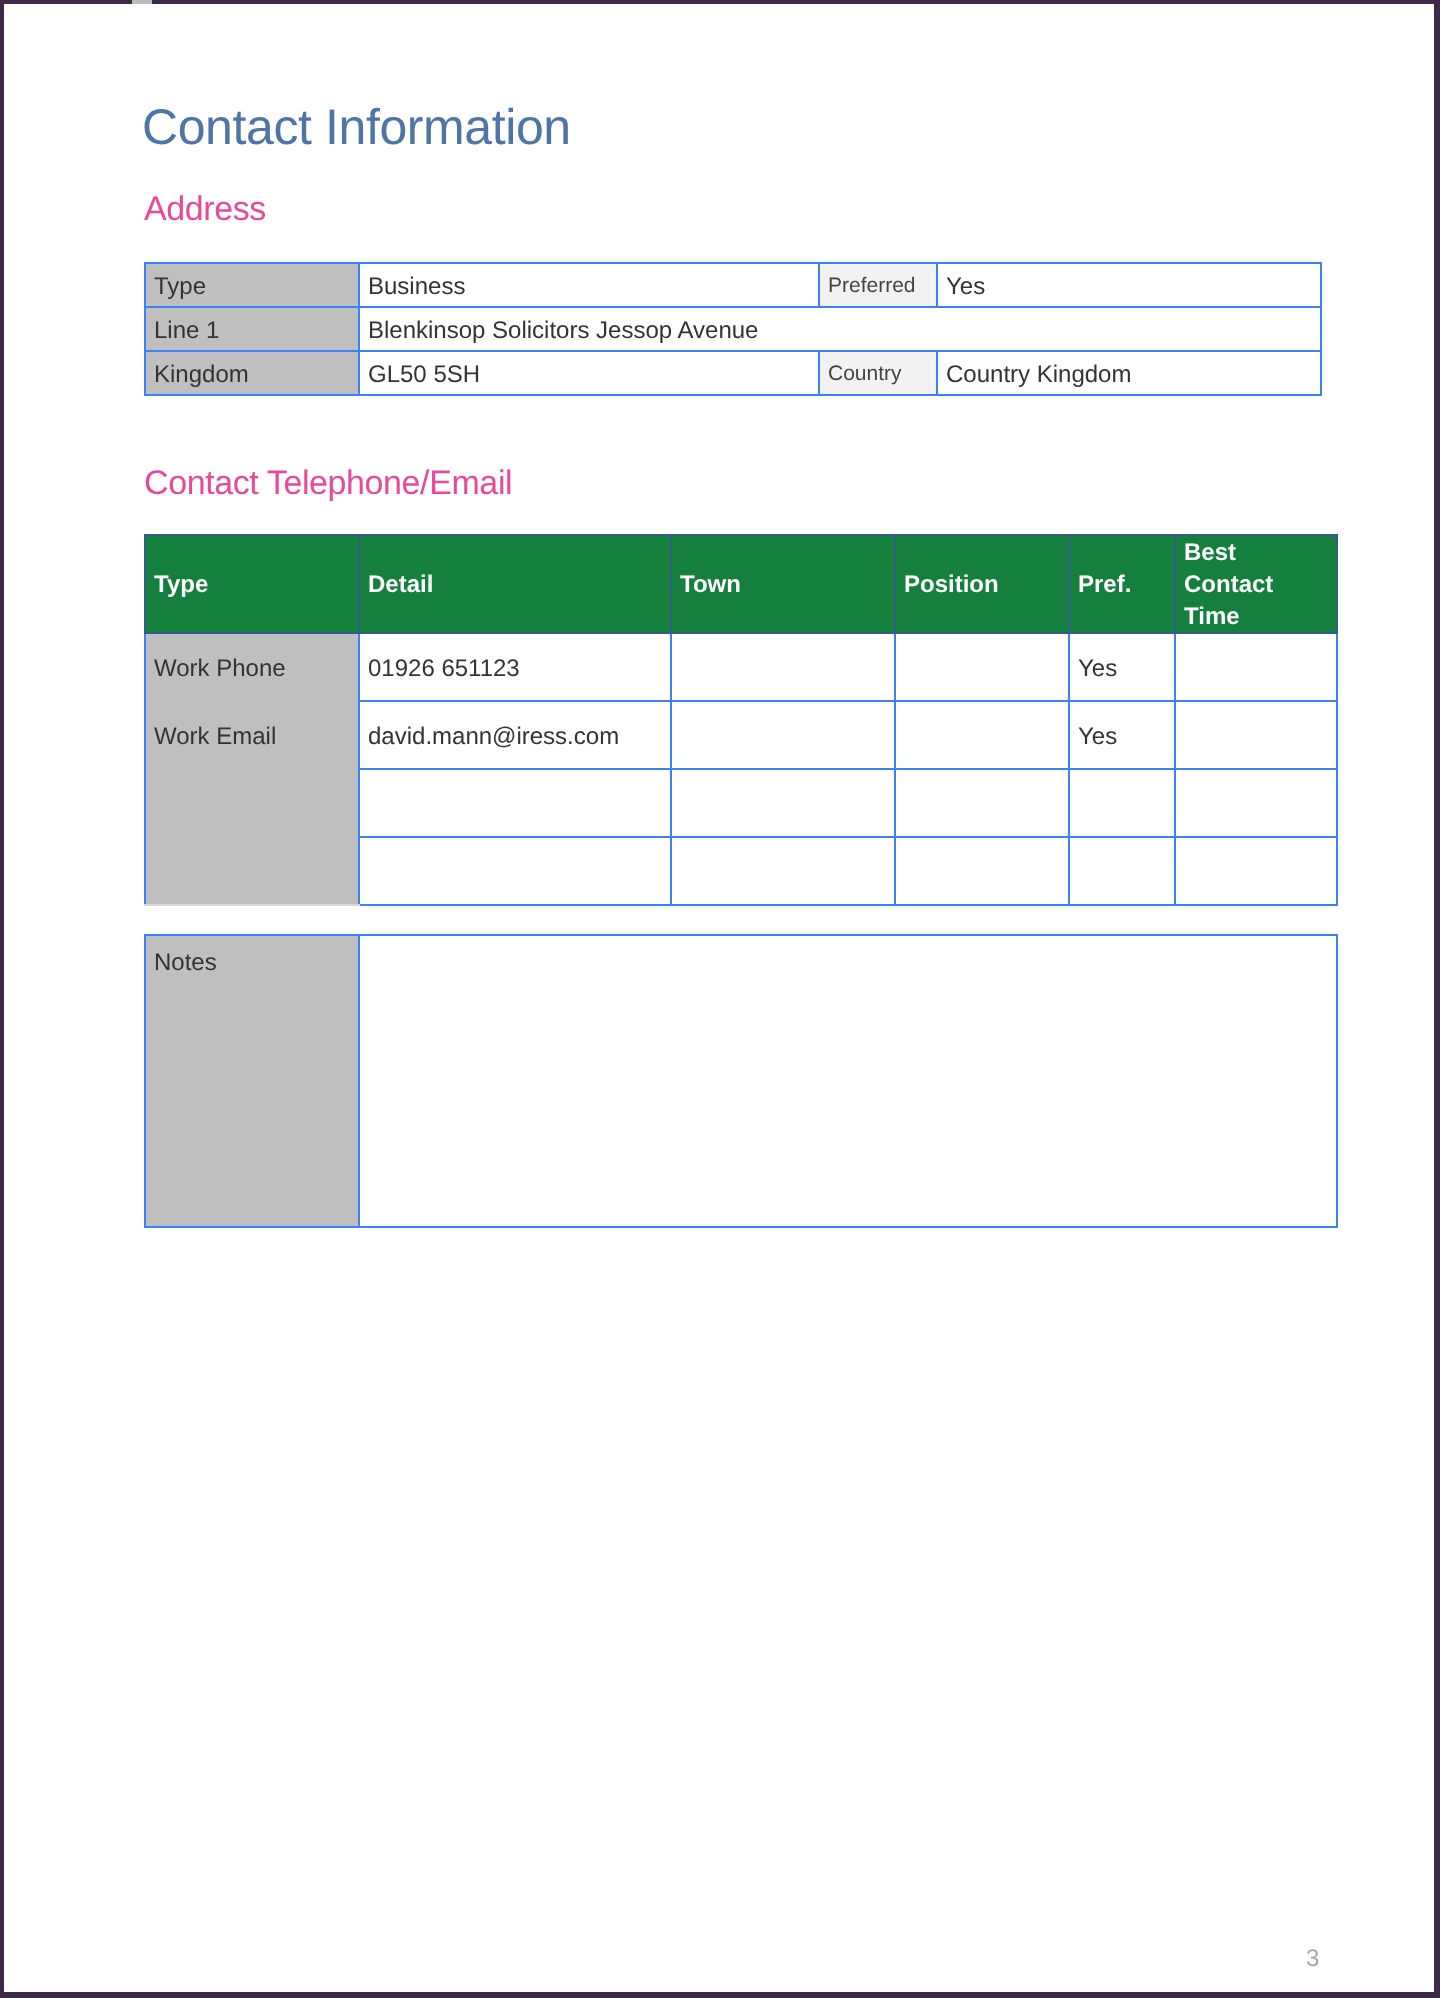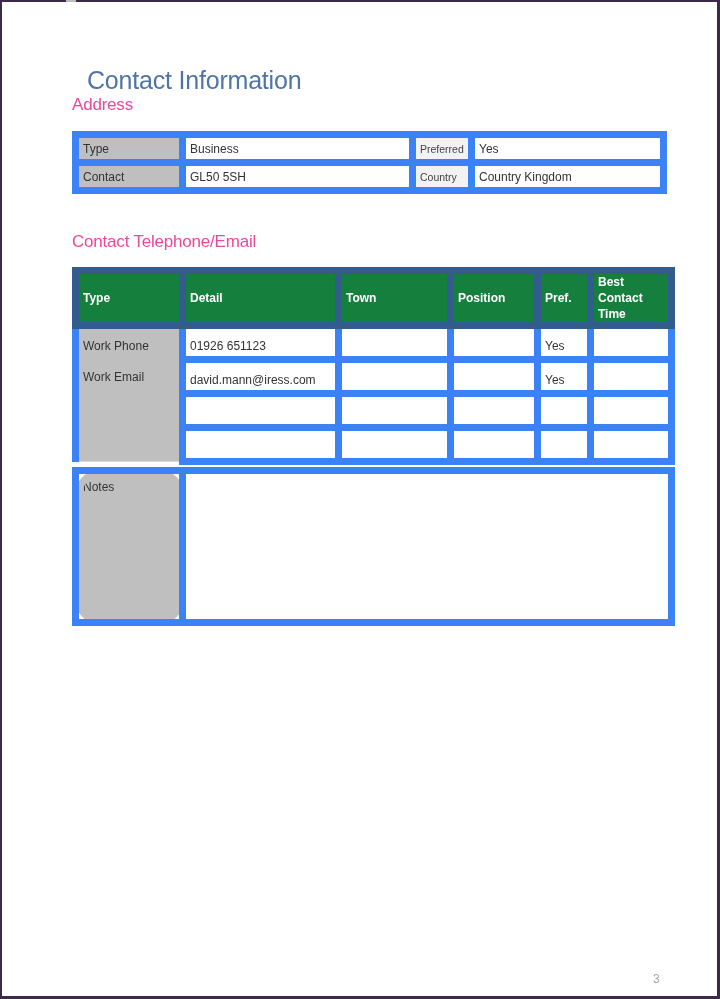--- a/index.html
+++ b/index.html
@@ -7,44 +7,44 @@
     width: 720px; height: 999px; background: #ffffff; position: relative; overflow: hidden;
     font-family: "Liberation Sans", "DejaVu Sans", sans-serif; color: #333;
   }
   .frame {
     position: absolute; left: 0; top: 0; width: 720px; height: 999px; box-sizing: border-box;
     border-top: 2px solid #3d2a48; border-left: 2px solid #3d2a48;
     border-right: 3px solid #3d2a48; border-bottom: 3px solid #3d2a48;
     pointer-events: none;
   }
   .tab-mark { position: absolute; left: 66px; top: 0; width: 10px; height: 2px; background: #bbb; }
-  .h1 { position: absolute; left: 71px; top: 50px; font-size: 25px; color: #4f74a6; font-weight: normal; margin: 16px; letter-spacing: -0.2px; }
+  .h1 { position: absolute; left: 71px; top: 50px; font-size: 25px; color: #4f74a6; font-weight: normal; margin: 0; letter-spacing: -0.2px; }
   .h2 { position: absolute; left: 72px; font-size: 17px; color: #ec4899; font-weight: normal; margin: 0; letter-spacing: -0.2px; }
   #h-address { top: 95px; }
   #h-contact { top: 232px; }
 
   table { border-collapse: collapse; position: absolute; table-layout: fixed; }
-  td, th { border: 7px solid #3b82f6; padding: 0 4px; font-size: 12px; text-align: left; vertical-align: middle; overflow: hidden; white-space: nowrap; }
+  td, th { border: 1px solid #3b82f6; padding: 0 4px; font-size: 12px; text-align: left; vertical-align: middle; overflow: hidden; white-space: nowrap; }
 
   
   #addr { left: 72px; top: 131px; width: 588px; }
   #addr td { height: 21px; }
   #addr td.lbl { background: #bfbfbf; color: #333; }
   #addr td.lbl2 { background: #f2f2f2; font-size: 10.5px; color: #444; }
 
   
   #tel { left: 72px; top: 267px; width: 596px; }
   #tel th { background: #15803d; color: #fff; font-weight: bold; font-size: 12px; height: 36px; border-color: #335c8e; white-space: normal; line-height: 16px; }
   #tel td { height: 34px; vertical-align: top; padding-top: 10px; box-sizing: border-box; }
   #tel td.typecol { background: #bfbfbf; border-top: none; border-bottom: none; color: #333; }
   #tel tr:last-child td.typecol { border-bottom: 1px solid #d9d9d9; }
 
   
   #notes { left: 72px; top: 467px; width: 596px; }
-  #notes td { height: 139px; vertical-align: top; padding-top: 6px; border-radius: 21px; }
+  #notes td { height: 139px; vertical-align: top; padding-top: 6px; }
   #notes td.lbl { background: #bfbfbf; }
 
   .page-num { position: absolute; left: 653px; top: 972px; font-size: 12px; color: #a6a6a6; }
 </style>
 </head>
 <body>
 
 <div class="frame"></div>
 <div class="tab-mark"></div>
 
@@ -59,21 +59,25 @@
       <col style="width:192px">
     </colgroup>
   <tbody>
       <tr>
     <td class="lbl">Type</td>
     <td>Business</td>
     <td class="lbl2">Preferred</td>
     <td>Yes</td>
   </tr>
   <tr>
-    <td class="lbl">Contact</td>
+    <td class="lbl">Line 1</td>
+    <td colspan="3">Blenkinsop Solicitors Jessop Avenue</td>
+  </tr>
+  <tr>
+    <td class="lbl">Kingdom</td>
     <td>GL50 5SH</td>
     <td class="lbl2">Country</td>
     <td>Country Kingdom</td>
   </tr>
 </tbody>
   </table>
 
 <h2 class="h2" id="h-contact">Contact Telephone/Email</h2>
 
 <table id="tel">

